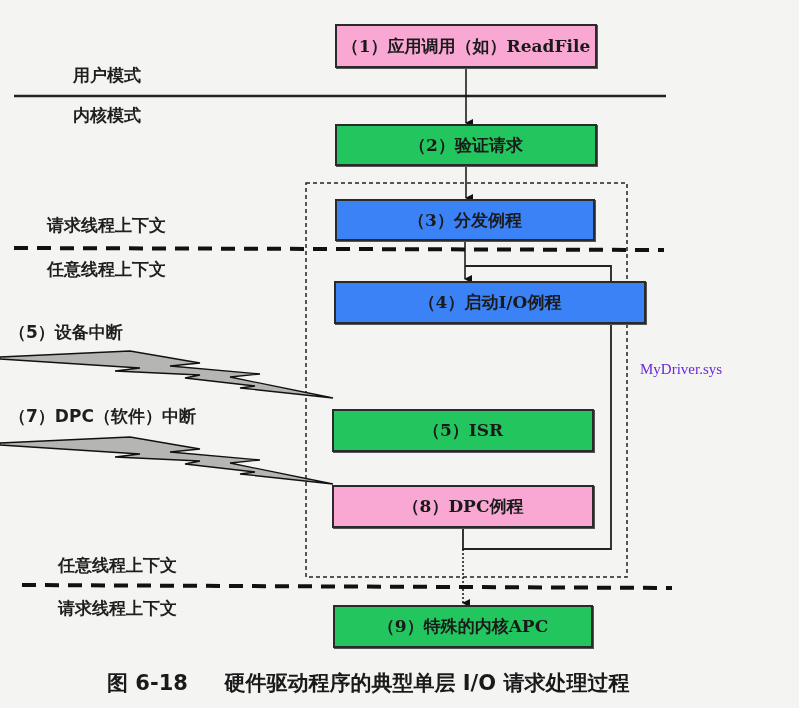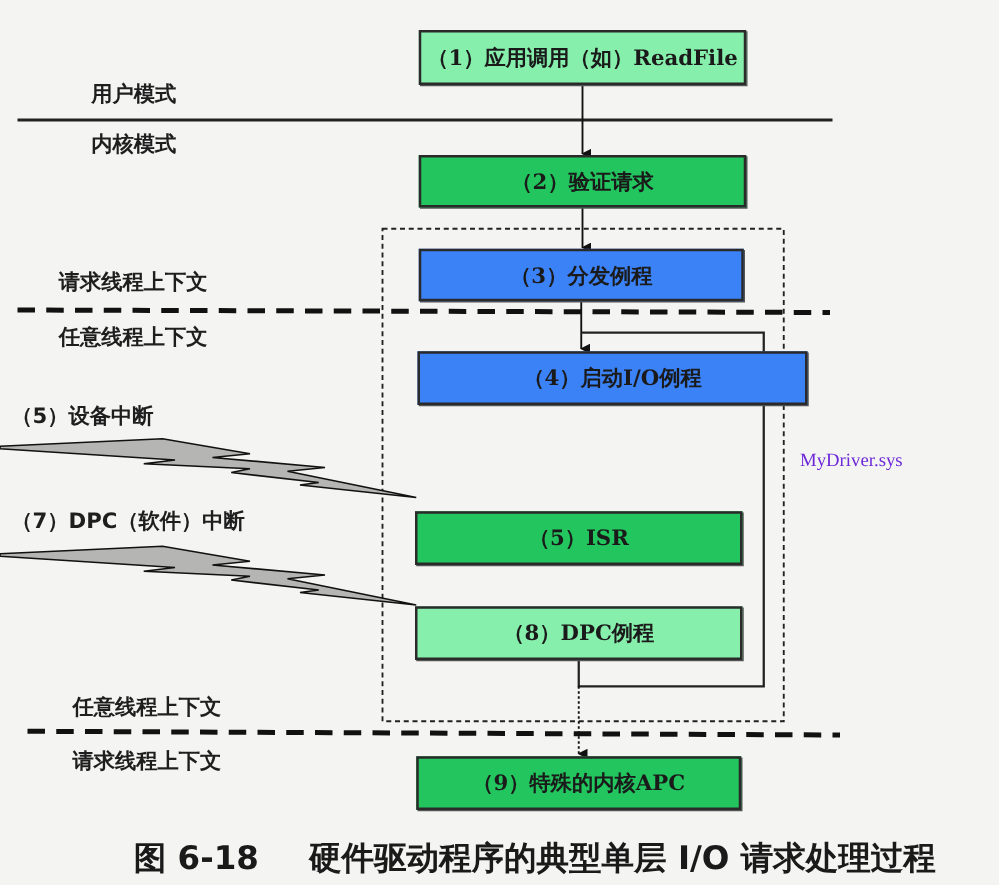--- a/index.html
+++ b/index.html
@@ -9,25 +9,25 @@
     font-family: "DejaVu Serif", "Liberation Serif", serif;
     color: #1a1a1a;
   }
   .box {
     position: absolute; box-sizing: border-box;
     border: 2px solid #2a2a2a;
     display: flex; align-items: center; justify-content: center;
     font-size: 17px; font-weight: bold; color: #1a1a1a;
     box-shadow: 1px 1px 0 #555;
   }
-  .dark { background: #86efac; }
+  .dark { background: #f9a8d4; }
   .mid { background: #3b82f6; }
   .light { background: #22c55e; }
   .lbl { position: absolute; font-family: "DejaVu Sans", "Liberation Sans", sans-serif; font-weight: bold; font-size: 17px; color: #1e1e1e; white-space: nowrap; }
-  .caption { position: absolute; font-size: 26px; font-weight: bold; white-space: nowrap; color: #1a1a1a; font-family: "DejaVu Sans", "Liberation Sans", sans-serif; }
+  .caption { position: absolute; font-size: 21px; font-weight: bold; white-space: nowrap; color: #1a1a1a; font-family: "DejaVu Sans", "Liberation Sans", sans-serif; }
   .mydriver { position: absolute; font-size: 15px; color: #6d28d9; white-space: nowrap; font-family: "Liberation Serif", serif; }
   svg { position: absolute; left: 0; top: 0; }
 </style>
 </head>
 <body>
 
 <svg width="799" height="708">
 
   <line x1="14" y1="96" x2="666" y2="96" stroke="#222" stroke-width="2.5"></line>
 

